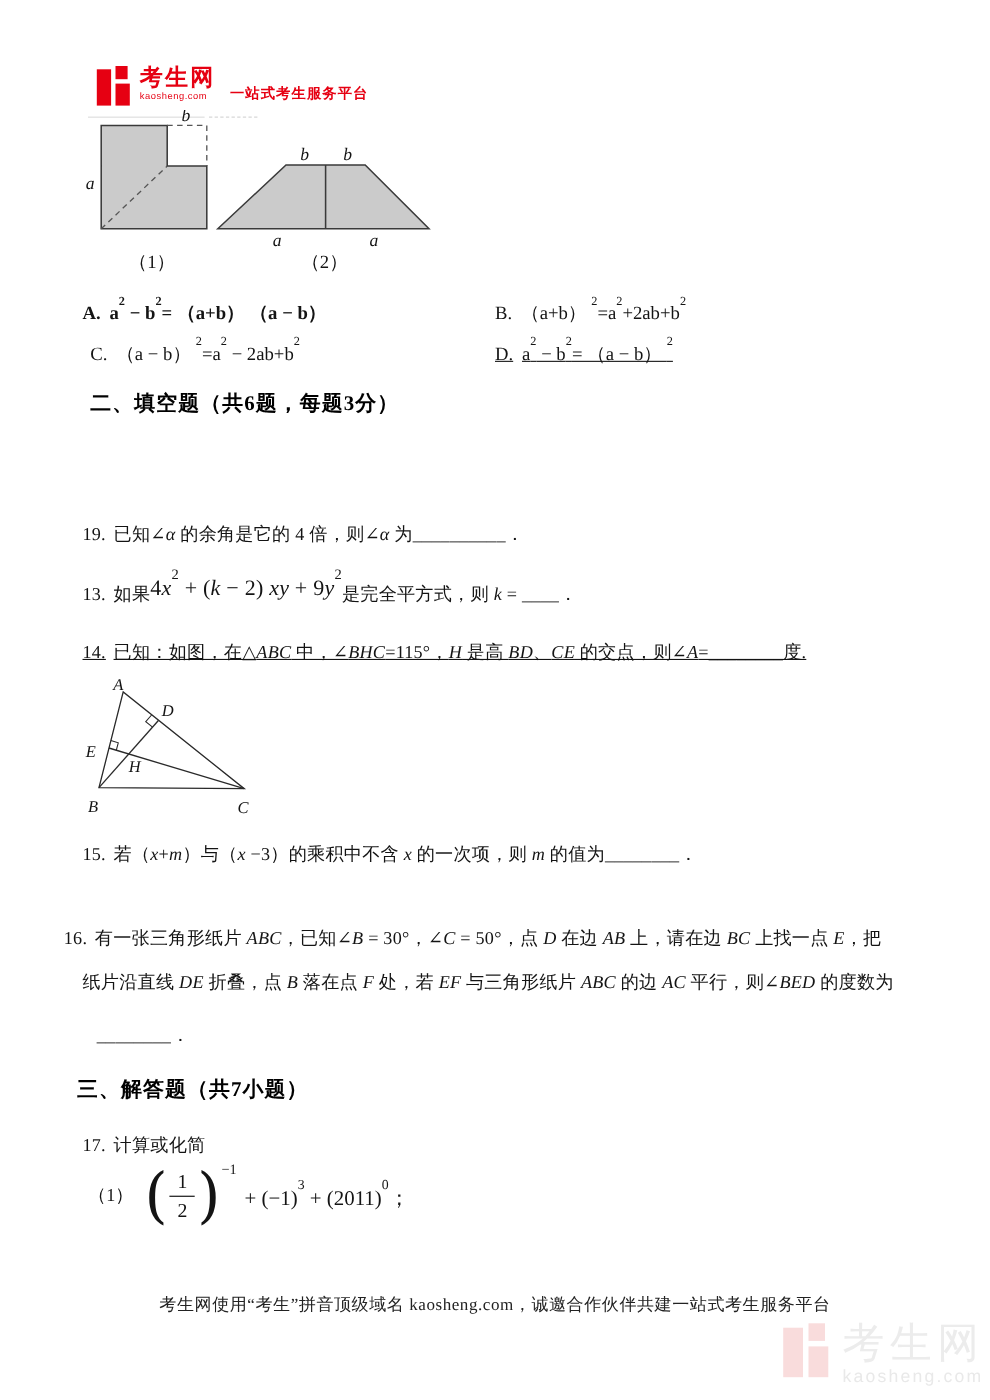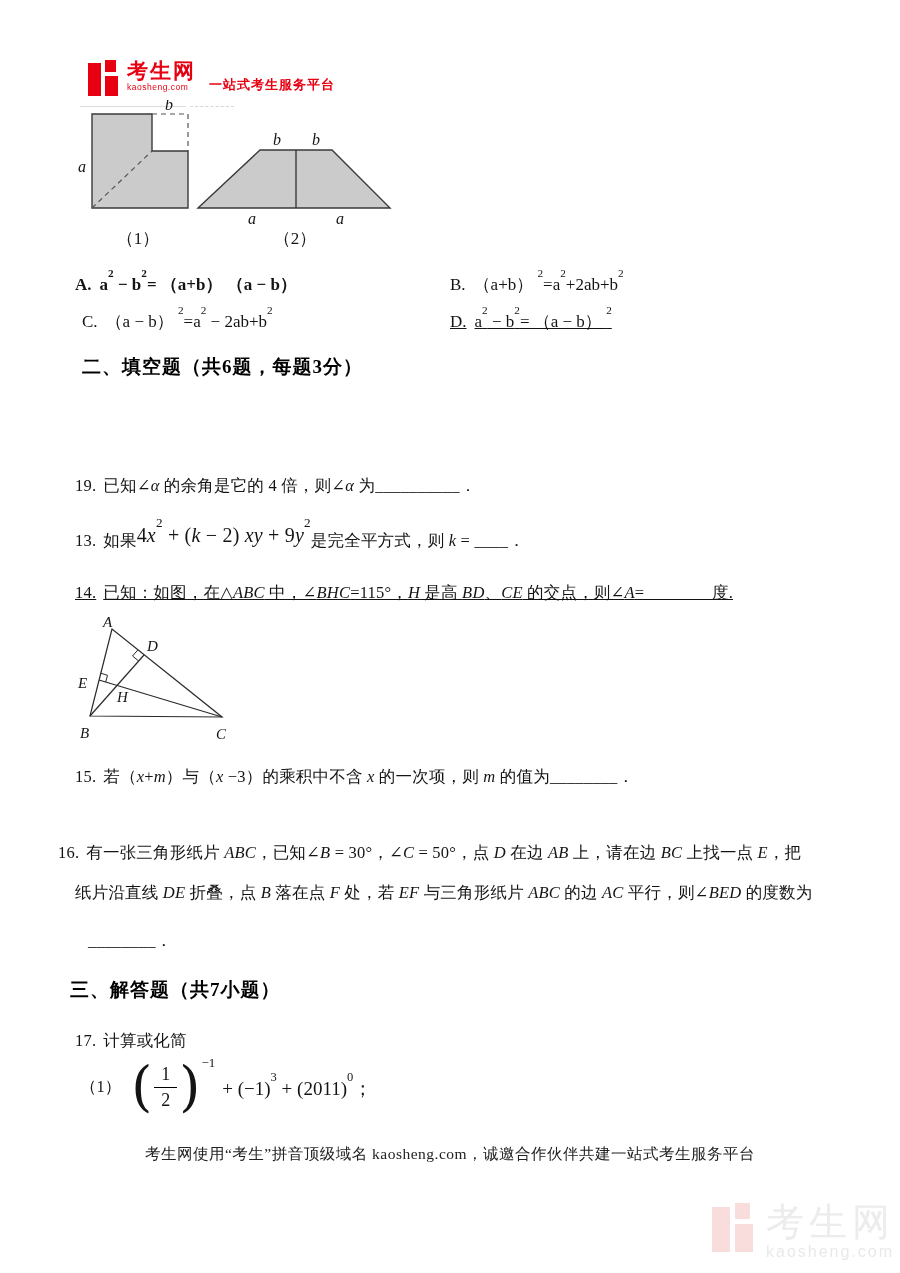--- a/index.html
+++ b/index.html
@@ -41,21 +41,21 @@
   .bigp{font-size:54px;font-weight:200;line-height:0;display:inline-block;
         transform:scaleY(1.02);font-family:"DejaVu Serif",serif;}
   .frac{display:inline-block;text-align:center;font-size:18px;line-height:1.05;
         vertical-align:middle;margin:0 2px;}
   .frac .num{display:block;border-bottom:1.3px solid #000;padding:0 7px 3px;}
   .frac .den{display:block;padding-top:3px;}
   .fexp{font-size:13px;position:relative;top:-24px;left:1px;}
   .frest{margin-left:8px;position:relative;top:2px;}
 
   
-  .footer{left:0;right:0;top:1144px;text-align:center;font-size:15.5px;color:#222;letter-spacing:0.5px;}
+  .footer{left:0;right:0;top:1176px;text-align:center;font-size:15.5px;color:#222;letter-spacing:0.5px;}
 
   
   .wm{left:712px;top:1203px;display:flex;align-items:flex-start;gap:12px;}
   .wm-mark{position:relative;width:42px;height:52px;flex:0 0 auto;}
   .wm-mark .b1{position:absolute;left:0;top:4px;width:18px;height:45px;background:#f9dcdc;}
   .wm-mark .b2{position:absolute;left:23px;top:0;width:15px;height:16px;background:#f9dcdc;}
   .wm-mark .b3{position:absolute;left:23px;top:21px;width:18px;height:28px;background:#f9dcdc;}
   .wm-col{display:flex;flex-direction:column;line-height:1;}
   .wm-name{font-size:38px;color:#ececec;letter-spacing:5px;
            font-family:"Liberation Sans","DejaVu Sans",sans-serif;}

